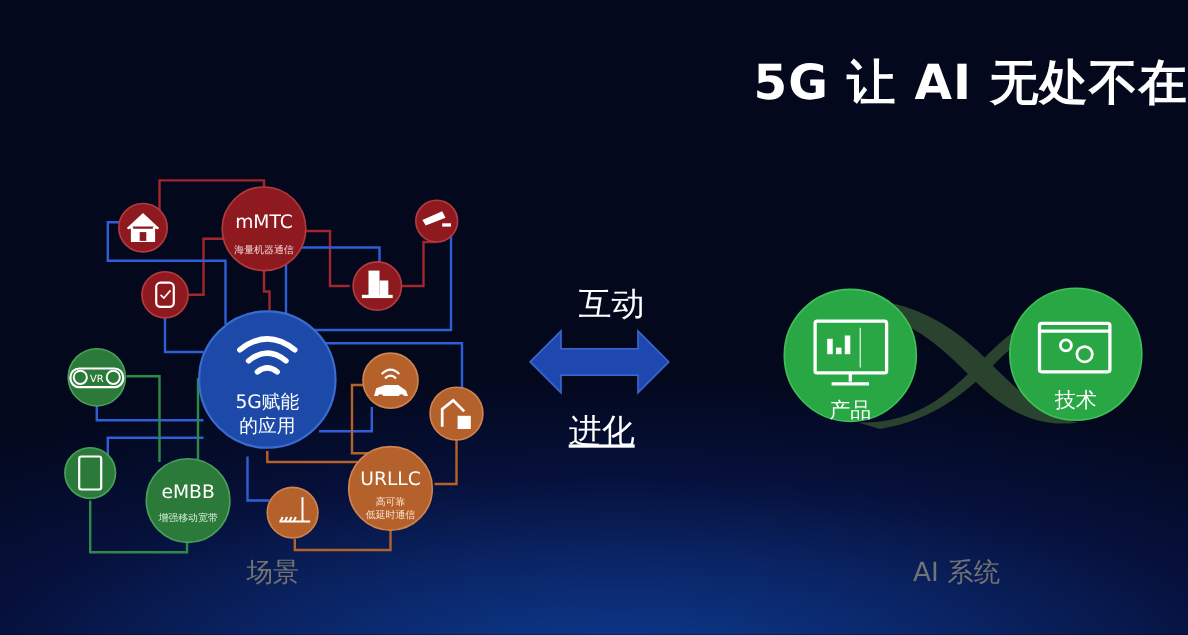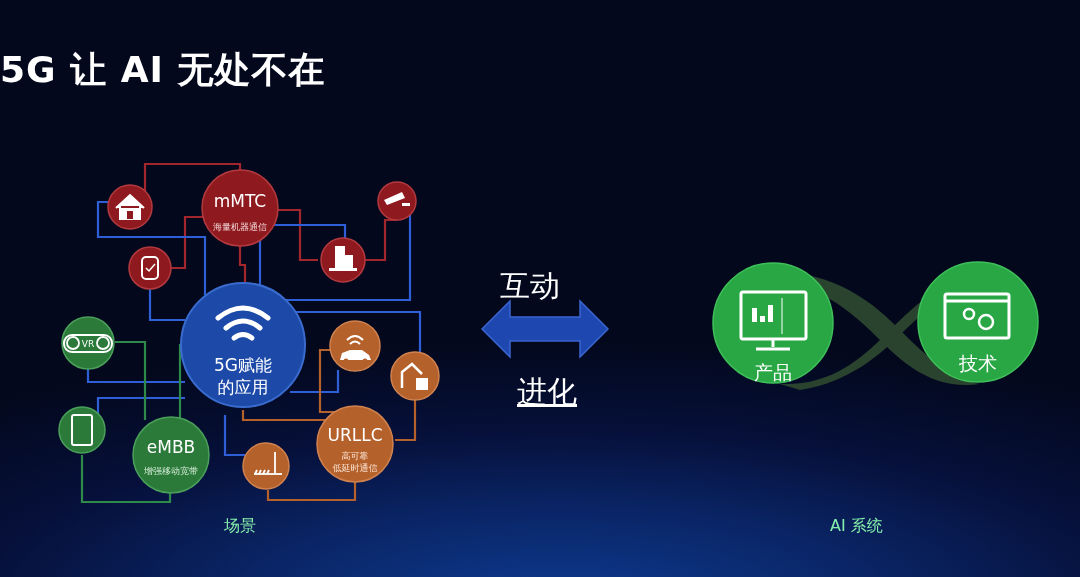--- a/index.html
+++ b/index.html
@@ -4,26 +4,26 @@
 <style>
   html, body { margin:0; padding:0; }
   body {
     width:1080px; height:577px; overflow:hidden; position:relative;
     background: radial-gradient(ellipse 900px 260px at 560px 600px, #0d3a8f 0%, #0a2566 35%, #06103a 65%, #03081c 100%);
     background-color:#03071a;
     font-family: "DejaVu Sans", "Liberation Sans", sans-serif;
     color:#fff;
   }
   .title {
-    position:absolute; left:0; width:1080px; top:46px; text-align:left;
-    font-size:36px; font-weight:bold; letter-spacing:1px; color:#fff;
+    position:absolute; left:0; width:1080px; top:46px; text-align:right;
+    font-size:44px; font-weight:bold; letter-spacing:1px; color:#fff;
   }
   svg.diagram { position:absolute; left:0; top:0; }
   .label-bottom {
-    position:absolute; top:516px; font-size:16px; color:#86efac;
+    position:absolute; top:504px; font-size:24px; color:#737373;
   }
   .mid-text { position:absolute; font-size:30px; color:#fff; }
   text { font-family: "DejaVu Sans", "Liberation Sans", sans-serif; }
 </style>
 </head>
 <body>
 
 <div class="title">5G 让 AI 无处不在</div>
 
 <svg class="diagram" width="1080" height="577" viewBox="0 0 1080 577">
@@ -193,17 +193,17 @@
       <line x1="945" y1="301" x2="1009" y2="301"></line>
     </g>
     <g fill="none" stroke="#fff" stroke-width="2.5">
       <circle cx="969" cy="314" r="5"></circle>
       <circle cx="986" cy="322" r="7"></circle>
     </g>
     <text x="978" y="370" text-anchor="middle" font-size="19" fill="#fff">技术</text>
   </g>
 </svg>
 
-<div class="mid-text" style="left:500px; top:256px;margin-top:10px;">互动</div>
+<div class="mid-text" style="left:526px; top:256px;">互动</div>
 <div class="mid-text" style="left:517px; top:372px;text-decoration:underline;">进化</div>
 
 <div class="label-bottom" style="left:224px;">场景</div>
 <div class="label-bottom" style="left:830px;">AI 系统</div>
 
 </body></html>

